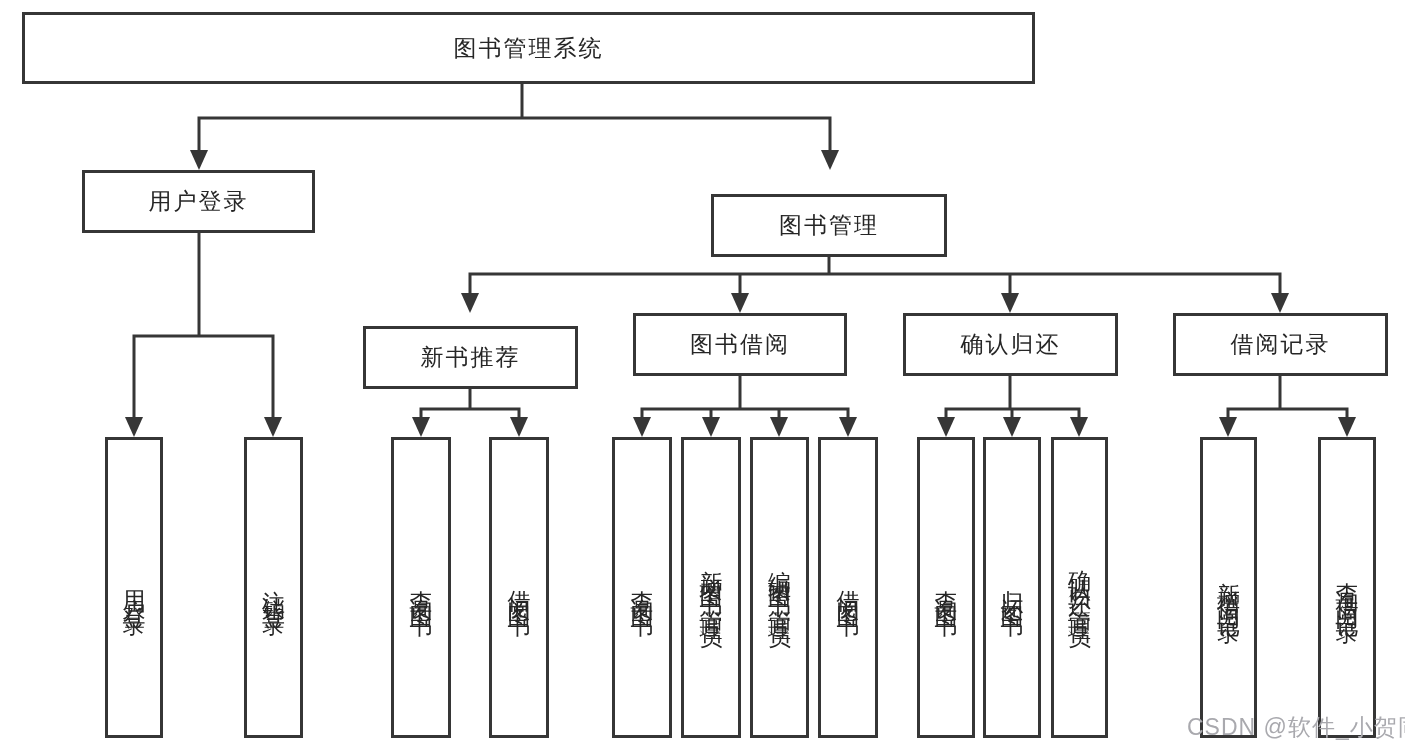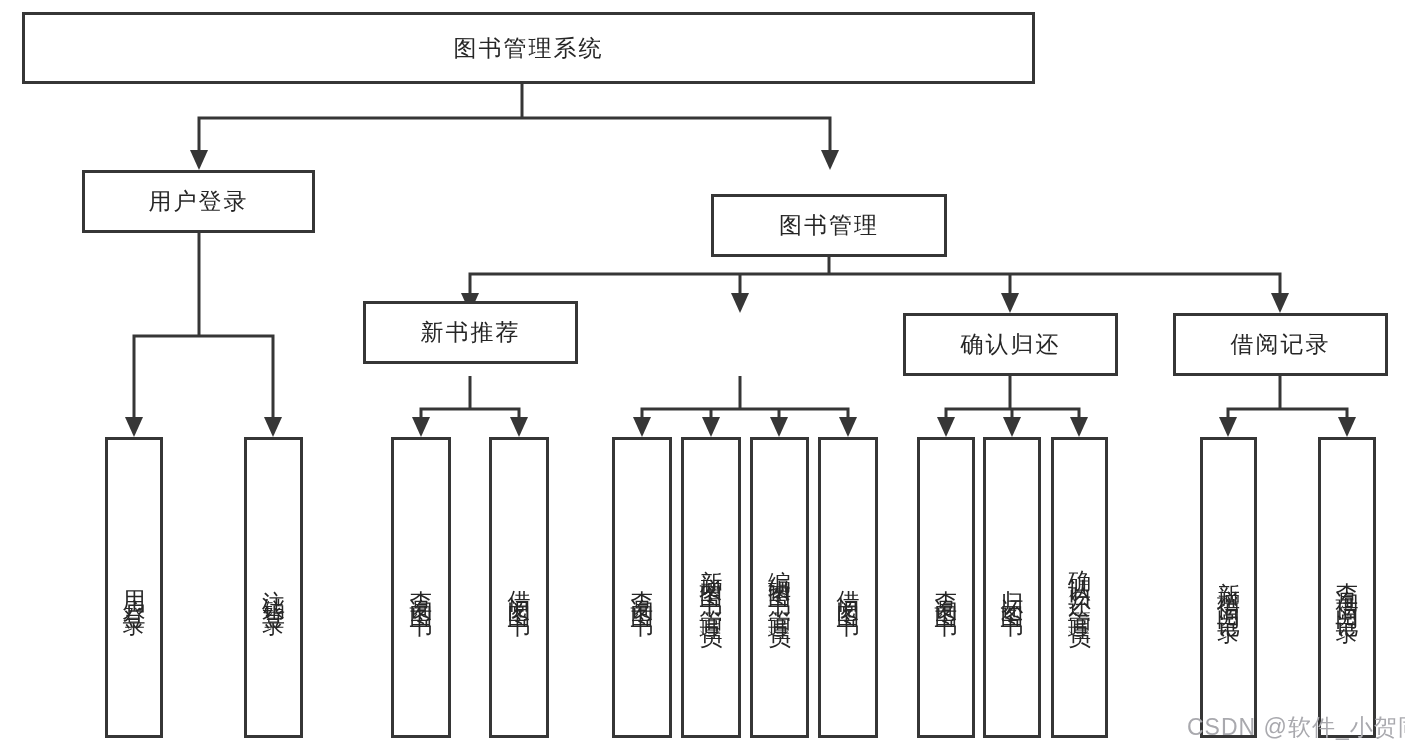--- a/index.html
+++ b/index.html
@@ -139,22 +139,25 @@
     <span>图书管理系统</span>
   </div>
 
   <div class="node" style="left:82px; top:170px; width:233px; height:63px;">
     <span>用户登录</span>
   </div>
   <div class="node" style="left:711px; top:174px; width:236px; height:63px;margin-top:20px;">
     <span>图书管理</span>
   </div>
 
-  <div class="node" style="left:363px; top:301px; width:215px; height:63px;">
+  <div class="node" style="left:363px; top:326px; width:215px; height:63px;">
     <span>新书推荐</span>
+  </div>
+  <div class="node" style="left:633px; top:313px; width:214px; height:63px;">
+    <span>图书借阅</span>
   </div>
   <div class="node" style="left:903px; top:313px; width:215px; height:63px;">
     <span>确认归还</span>
   </div>
   <div class="node" style="left:1173px; top:313px; width:215px; height:63px;">
     <span>借阅记录</span>
   </div>
 
   <div class="leaf" style="left:105px; top:437px; width:58px; height:301px;">
     <span>用户登录</span>

